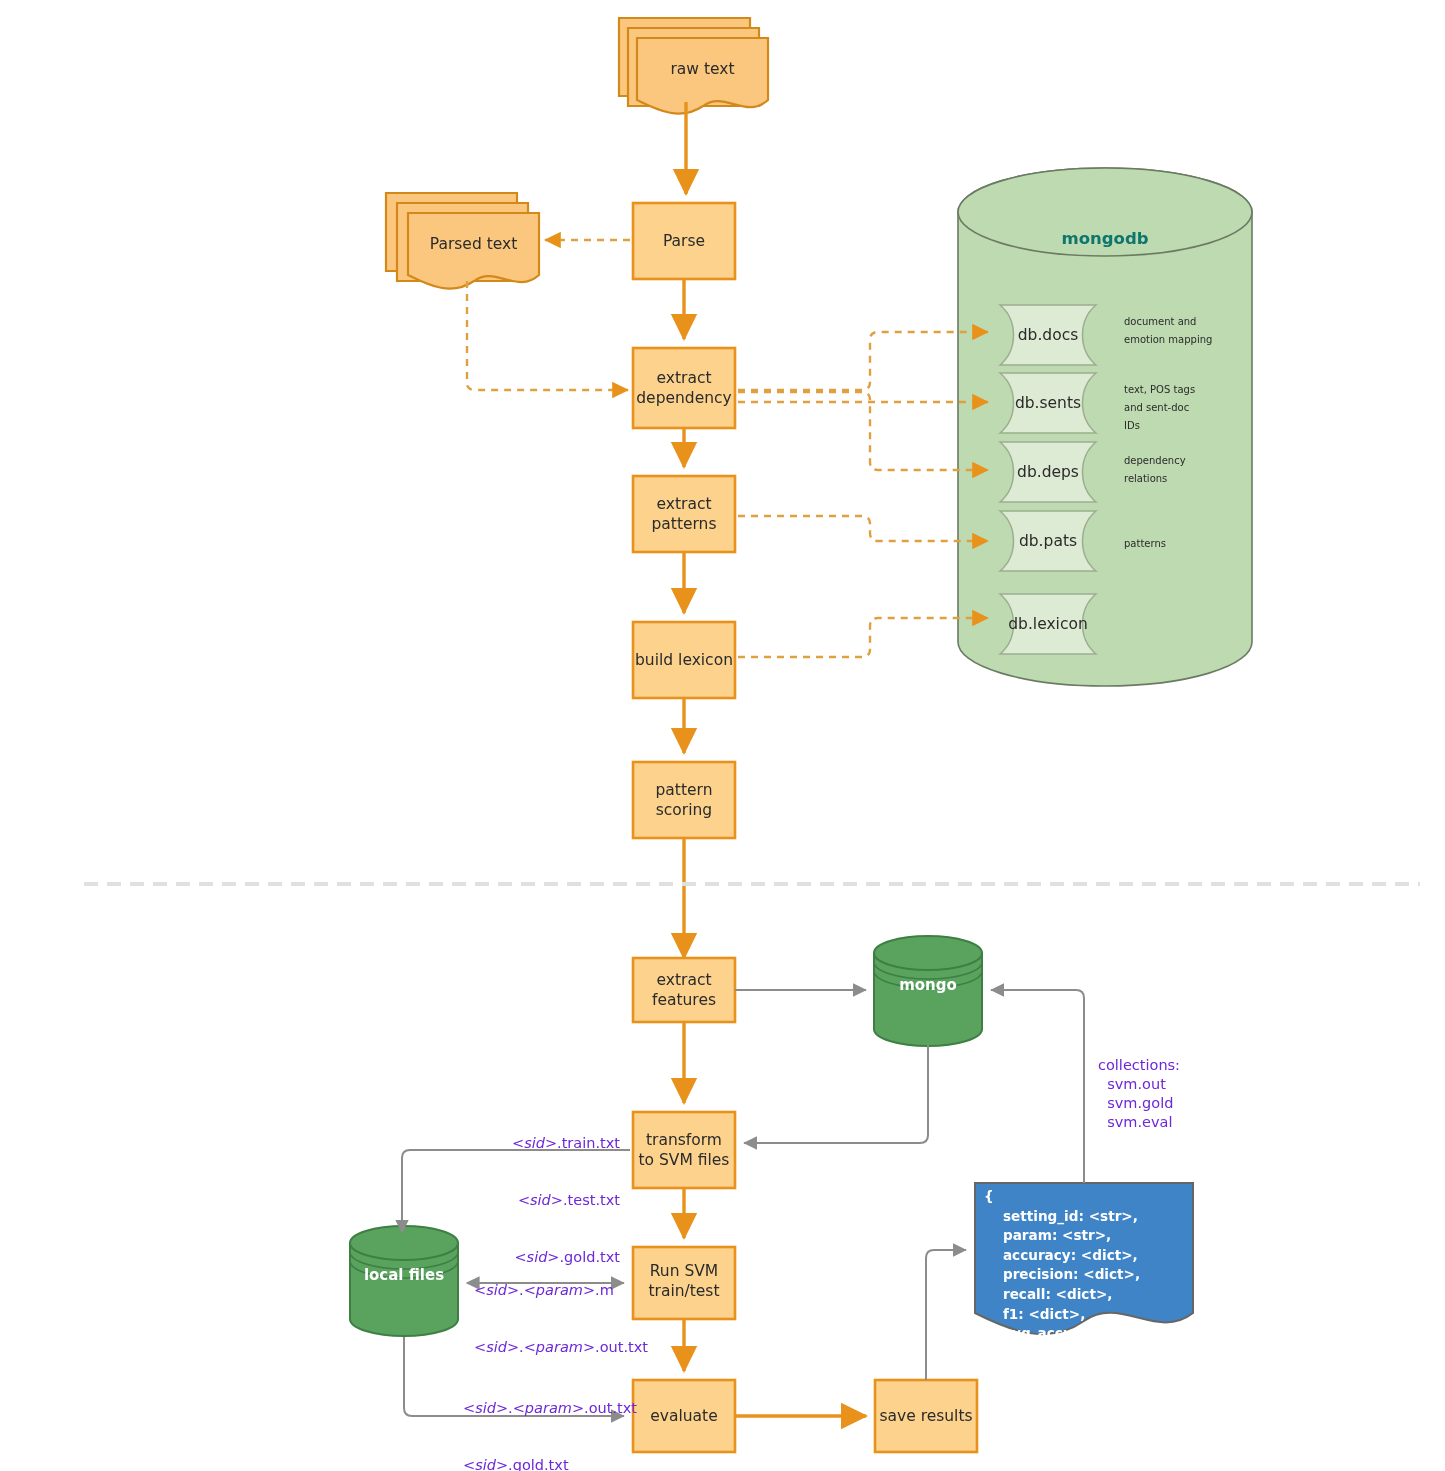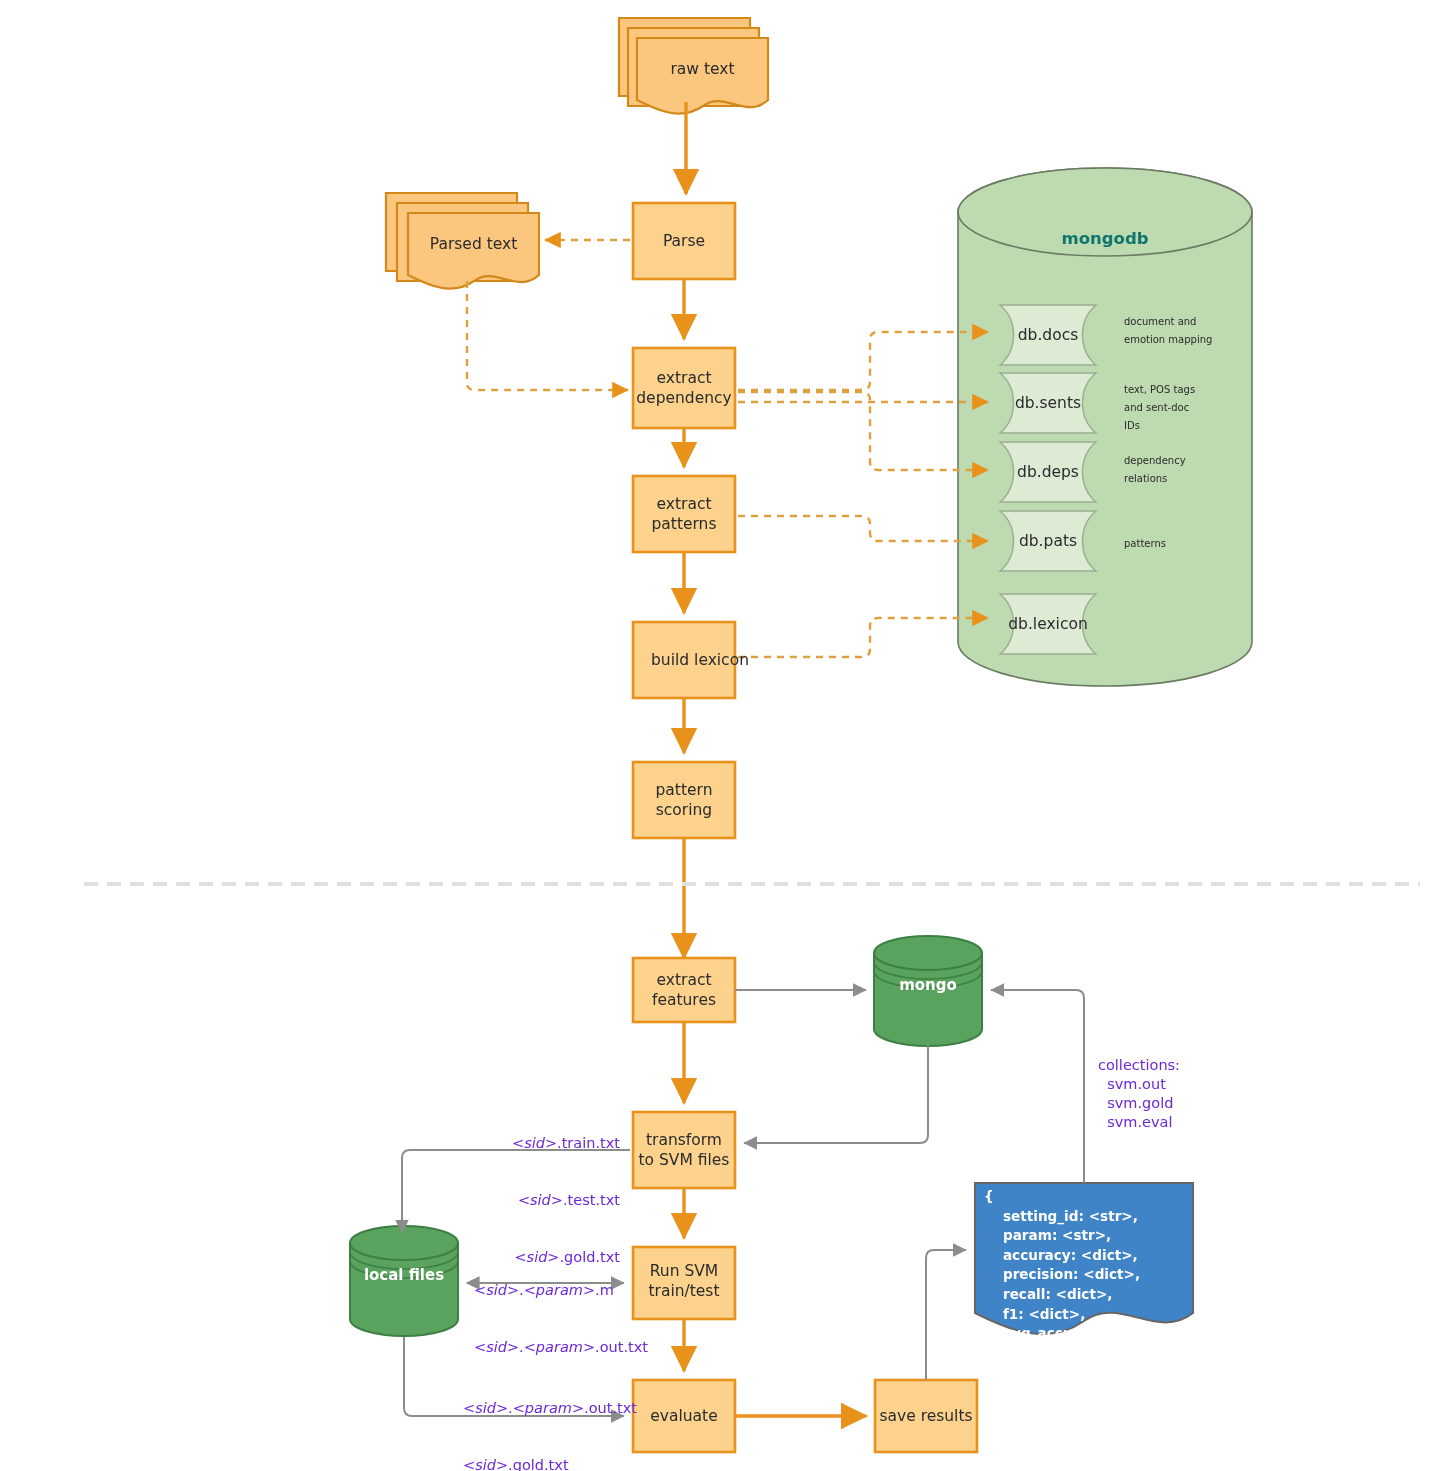--- a/index.html
+++ b/index.html
@@ -153,21 +153,21 @@
 
   <div class="nodetext" style="left:637px;top:44px;width:131px;height:50px;">raw text</div>
 
   <div class="nodetext" style="left:408px;top:219px;width:131px;height:50px;">Parsed text</div>
 
   <div class="nodetext" style="left:633px;top:203px;width:102px;height:76px;white-space:pre-line;">Parse</div>
   <div class="nodetext" style="left:633px;top:348px;width:102px;height:80px;white-space:pre-line;">extract
 dependency</div>
   <div class="nodetext" style="left:633px;top:476px;width:102px;height:76px;white-space:pre-line;">extract
 patterns</div>
-  <div class="nodetext" style="left:645px;top:622px;width:110px;height:76px;white-space:pre-line;">build lexicon</div>
+  <div class="nodetext" style="left:629px;top:622px;width:110px;height:76px;white-space:pre-line;">build lexicon</div>
   <div class="nodetext" style="left:633px;top:762px;width:102px;height:76px;white-space:pre-line;">pattern
 scoring</div>
 
   <div class="nodetext bold" style="left:1000px;top:226px;width:210px;height:26px;">mongodb</div>
 
   <div class="nodetext" style="left:1000px;top:308px;width:96px;height:54px;">db.docs</div>
   <div class="nodetext" style="left:1000px;top:376px;width:96px;height:54px;">db.sents</div>
   <div class="nodetext" style="left:1000px;top:445px;width:96px;height:54px;">db.deps</div>
   <div class="nodetext" style="left:1000px;top:514px;width:96px;height:54px;">db.pats</div>
   <div class="nodetext" style="left:994px;top:597px;width:108px;height:54px;">db.lexicon</div>

